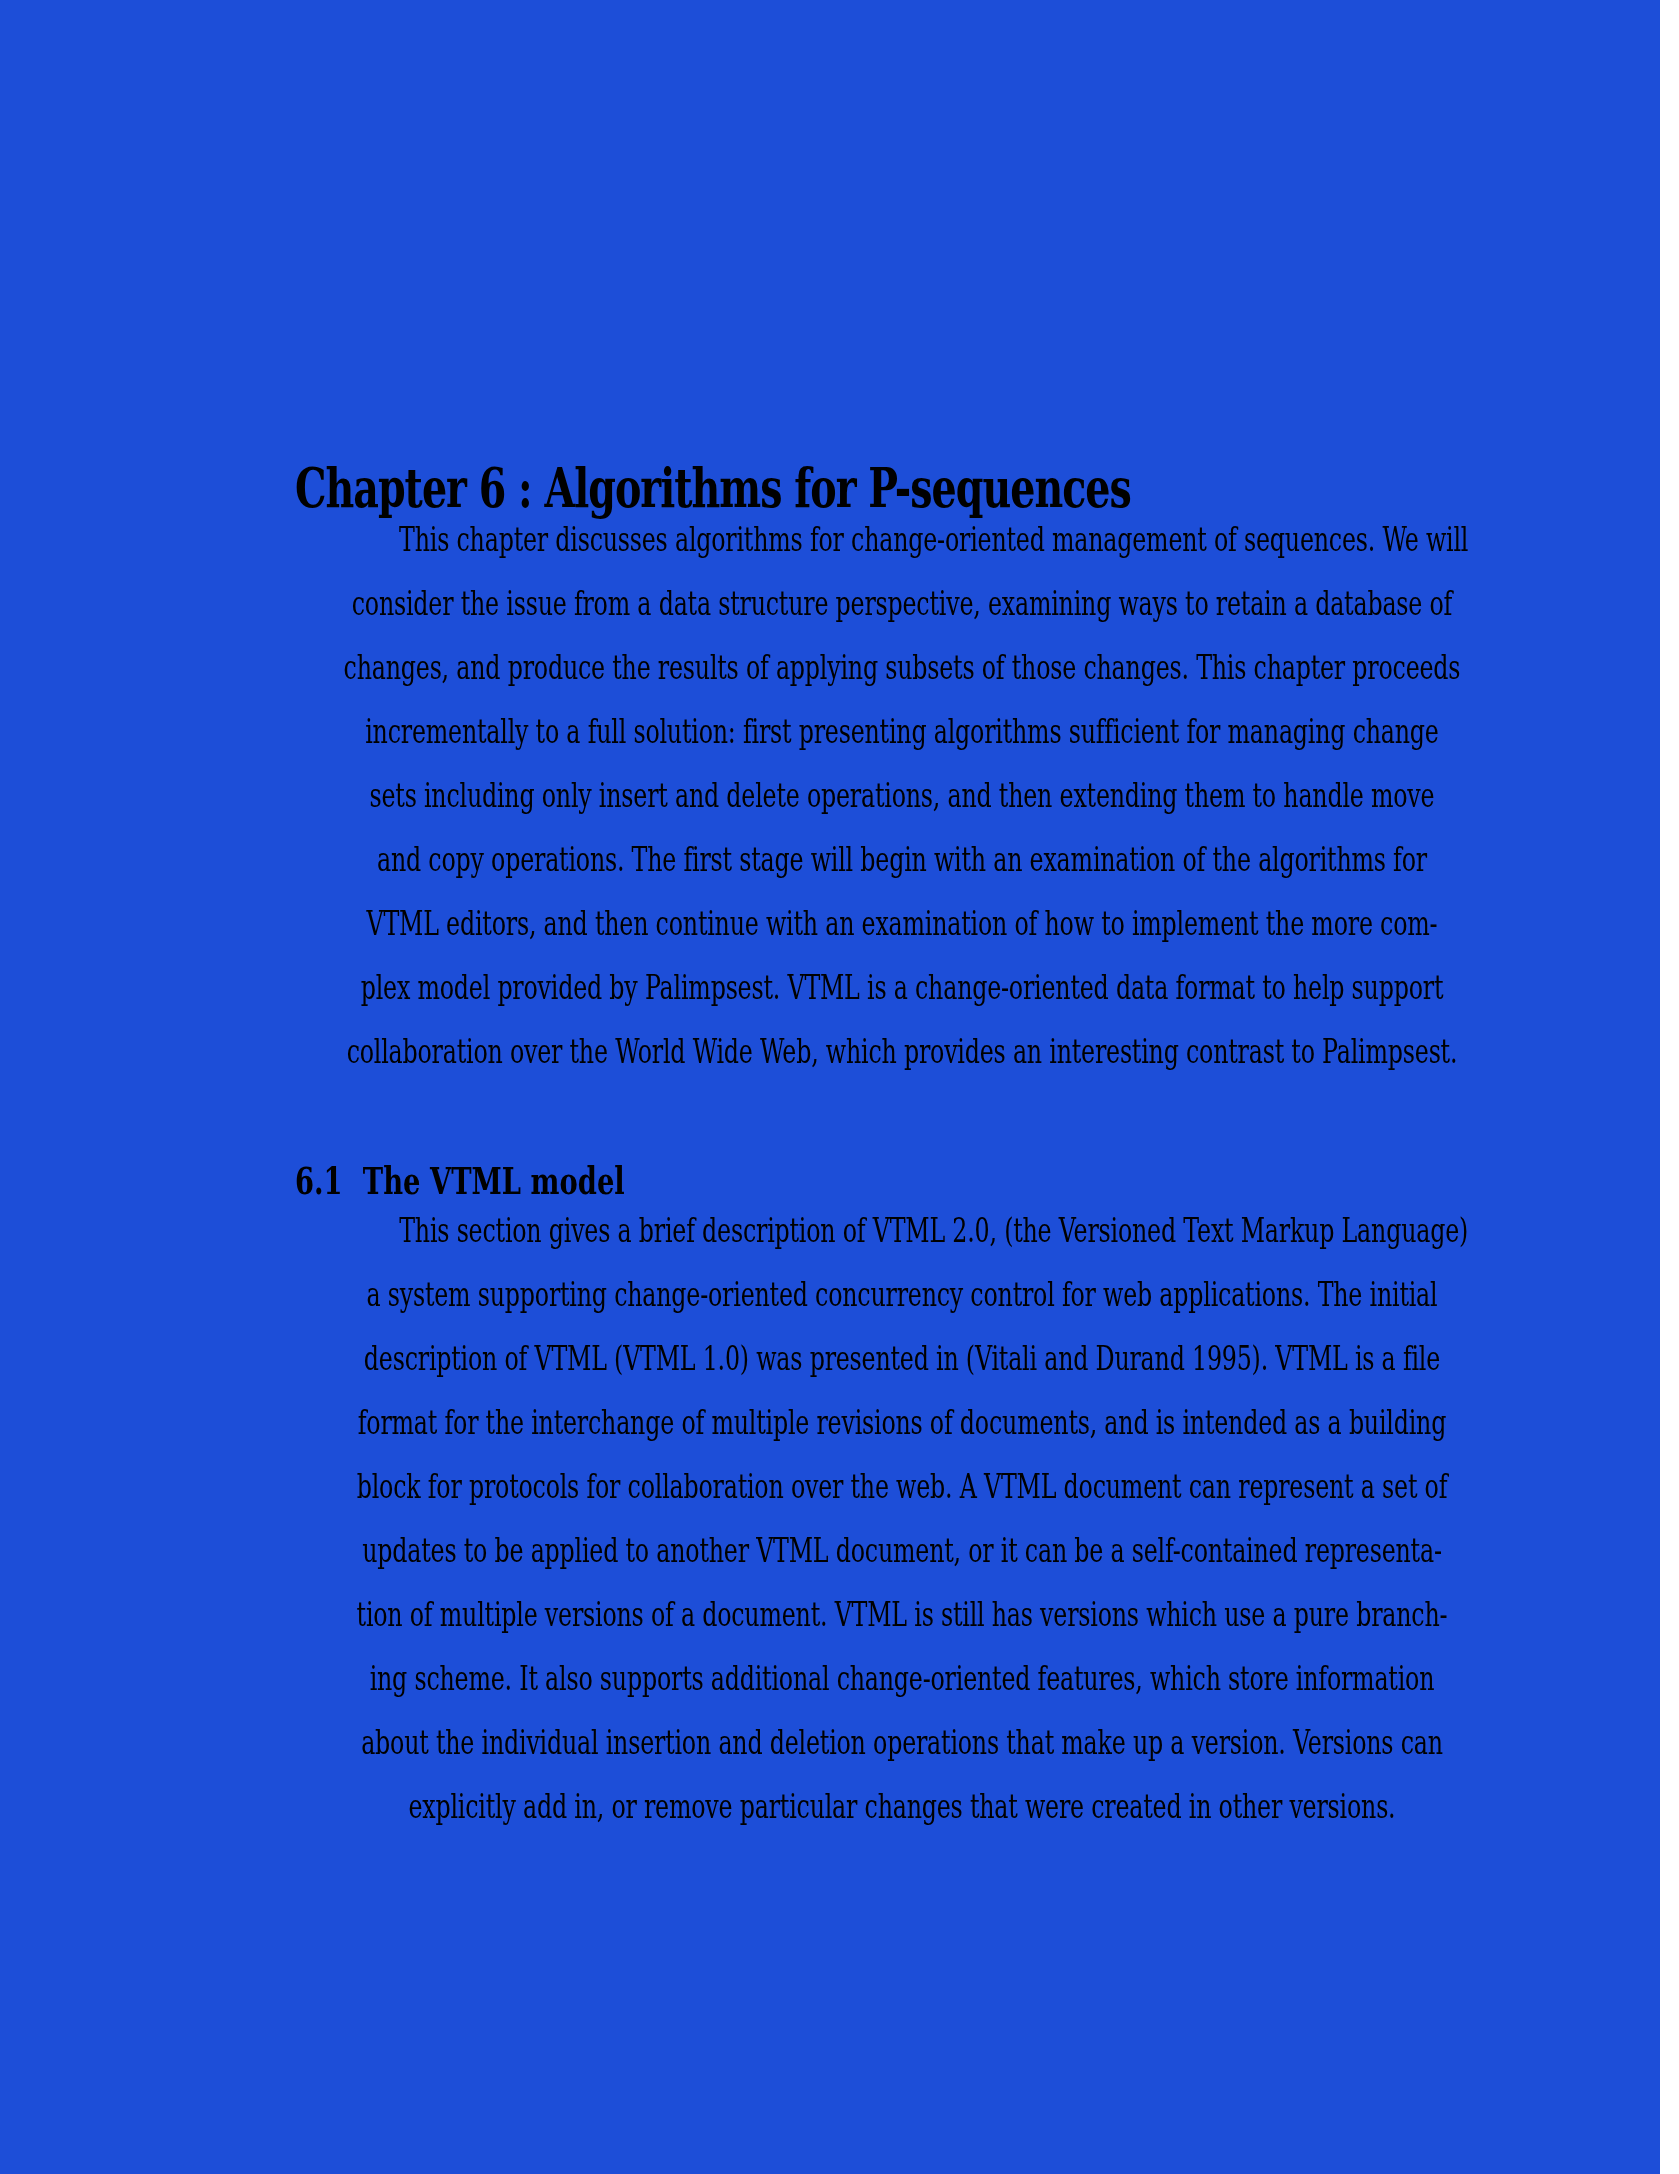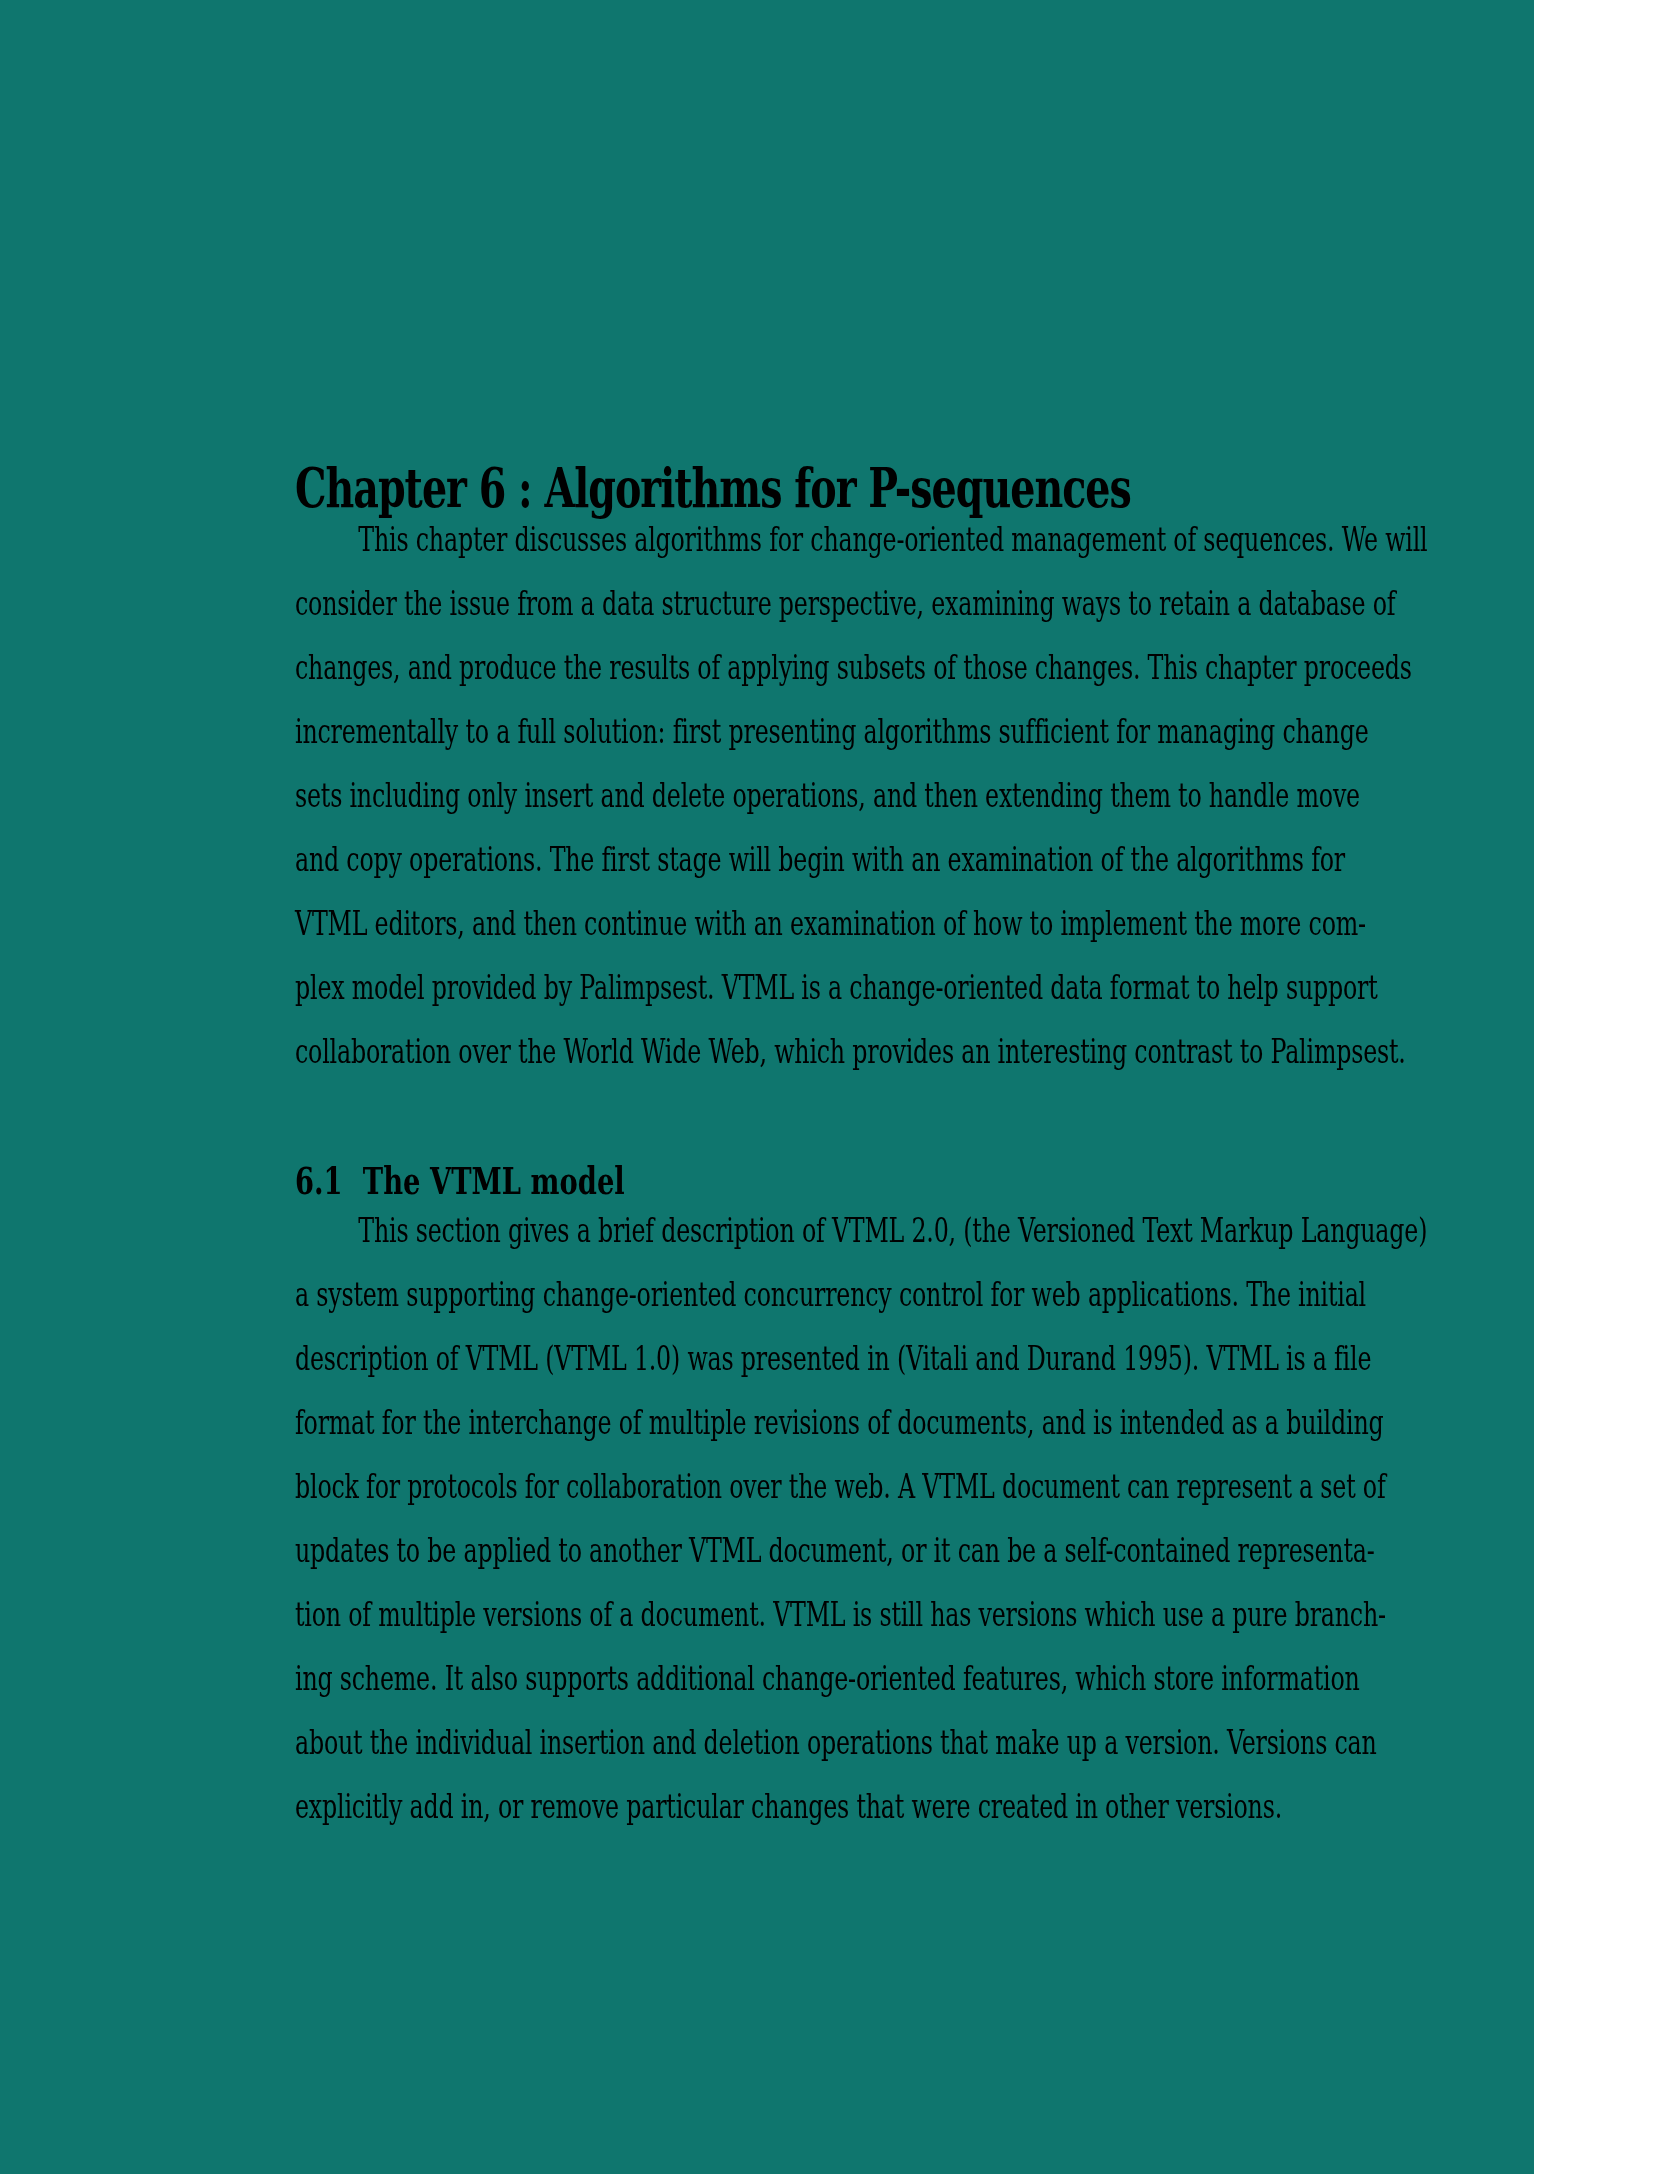--- a/index.html
+++ b/index.html
@@ -9,24 +9,25 @@
   body {
     width: 1680px;
     height: 2174px;
     background: #ffffff;
     color: #000000;
     font-family: "DejaVu Serif", serif;
     overflow: hidden;
   }
   .page {
     position: relative;
-    width: 1534px;
+    width: 1660px;
     height: 2174px;
-    background: #0f766e;
+    background: #1d4ed8;
     overflow: hidden;
+    text-align: center;
   }
   
   .text-layer {
     position: absolute;
     left: 295px;
     top: 0;
     width: 1714px;
     height: 2174px;
     transform: scaleX(0.72);
     transform-origin: 0 0;

